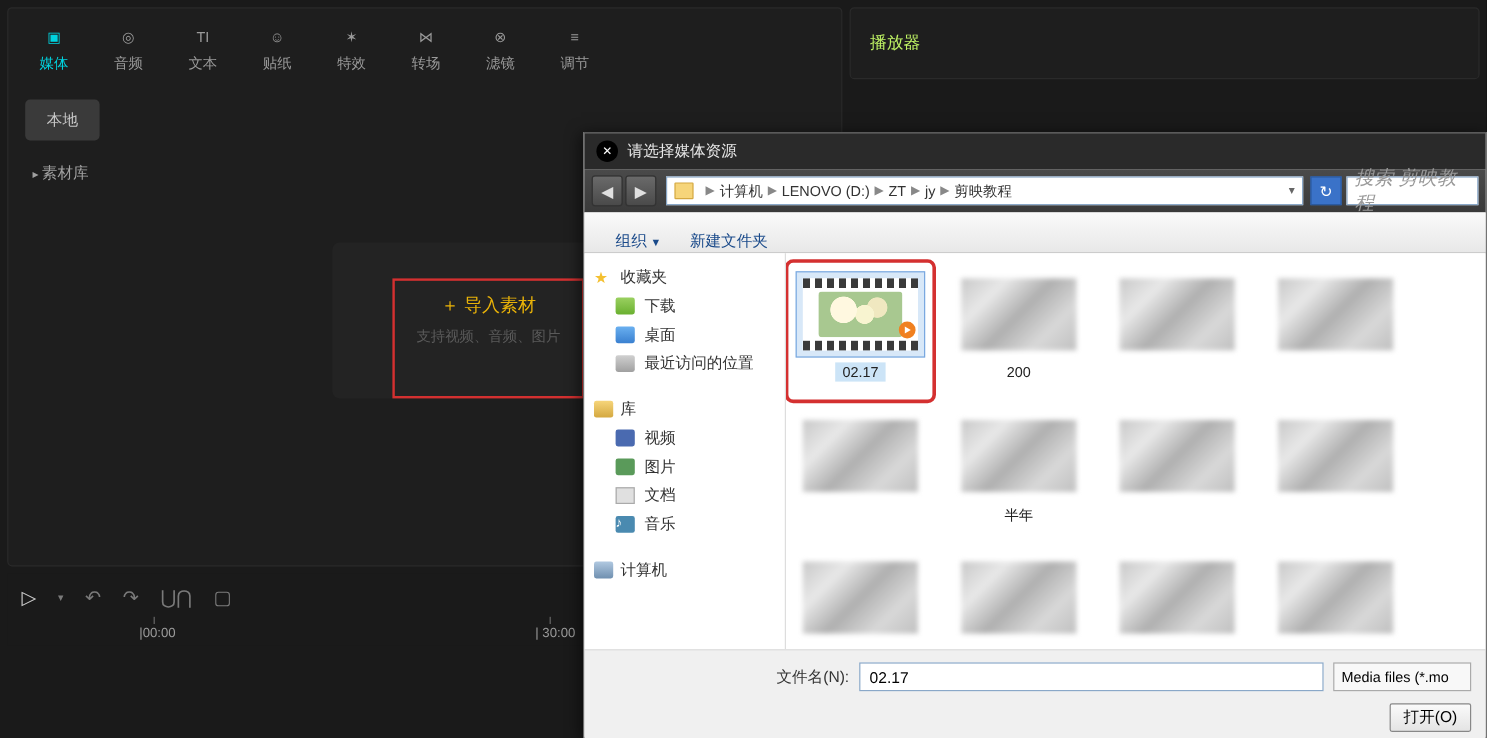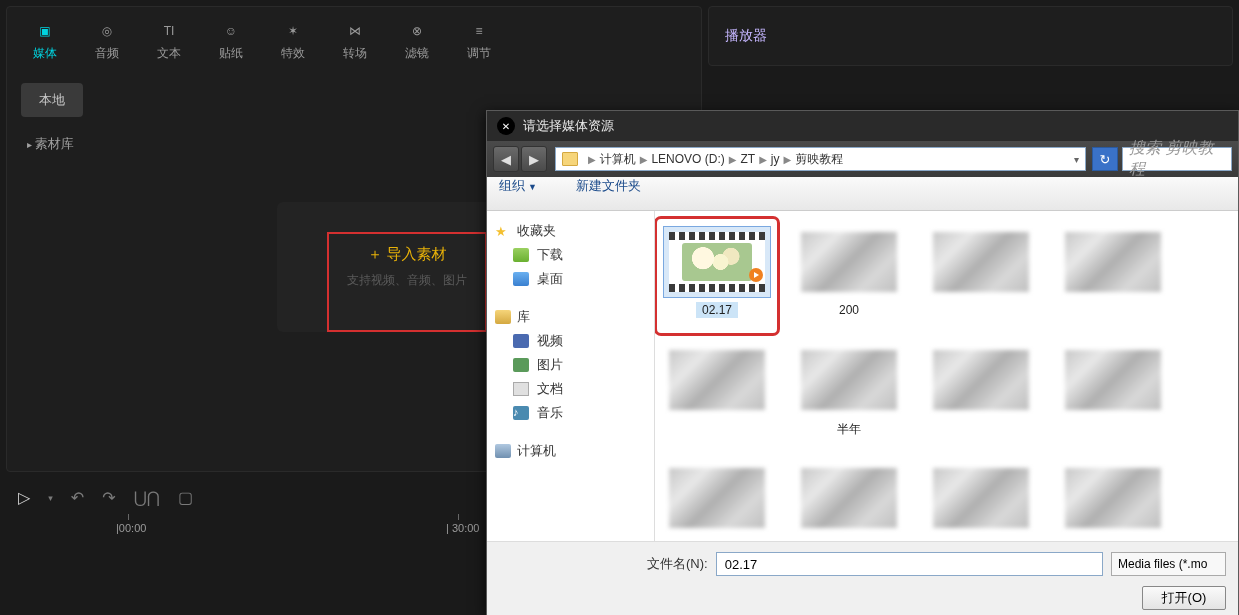--- a/index.html
+++ b/index.html
@@ -1,21 +1,21 @@
 <!DOCTYPE html>
 <html><head>
 <meta charset="utf-8">
 <style>
 * { margin: 0; padding: 0; box-sizing: border-box; font-family: "Microsoft YaHei", sans-serif; }
 body { background: #0d0d0d; width: 1239px; height: 615px; overflow: hidden; position: relative; }
 
 .app { position: absolute; top: 0; left: 0; width: 1239px; height: 615px; background: #1a1a1a; }
 .main-panel { position: absolute; top: 6px; left: 6px; width: 696px; height: 466px; background: #1e1e1e; border: 1px solid #2a2a2a; border-radius: 4px; }
 .preview-panel { position: absolute; top: 6px; left: 708px; width: 525px; height: 60px; background: #1e1e1e; border: 1px solid #2a2a2a; border-radius: 4px; }
-.preview-title { color: #c4b5fd; font-size: 14px; padding: 20px 16px; }
+.preview-title { color: #bef264; font-size: 14px; padding: 20px 16px; }
 
 .tool-tabs { display: flex; padding: 8px 10px; gap: 6px; }
 .tool-tab { width: 56px; height: 52px; display: flex; flex-direction: column; align-items: center; justify-content: center; color: #9a9a9a; font-size: 12px; cursor: pointer; border-radius: 4px; }
 .tool-tab.active { color: #00d4e0; }
 .tool-icon { width: 20px; height: 20px; display: flex; align-items: center; justify-content: center; margin-bottom: 4px; }
 
 .side-tabs { padding: 8px 14px; }
 .side-tab { display: inline-block; padding: 8px 18px; color: #c8c8c8; font-size: 13px; background: #2f2f2f; border-radius: 4px; margin-bottom: 10px; cursor: pointer; }
 .side-tab.active { background: #3a3a3a; }
 .side-tab-expand { color: #a0a0a0; font-size: 13px; padding: 8px 6px; cursor: pointer; }
@@ -40,21 +40,21 @@
 .dialog-title .logo { width: 18px; height: 18px; background: #000; border-radius: 50%; margin-right: 8px; display: flex; align-items: center; justify-content: center; color: #fff; font-size: 10px; }
 
 .dialog-nav { background: linear-gradient(#4a4a4a, #3a3a3a); height: 36px; display: flex; align-items: center; padding: 0 6px; color: #e0e0e0; font-size: 13px; }
 .nav-btn { width: 26px; height: 26px; background: linear-gradient(#6a6a6a,#4a4a4a); border: 1px solid #333; border-radius: 3px; margin-right: 2px; display: flex; align-items: center; justify-content: center; cursor: pointer; }
 .breadcrumb { flex: 1; background: #fff; height: 24px; margin: 0 6px; border: 1px solid #8aa8c8; display: flex; align-items: center; padding: 0 6px; font-size: 12px; color: #333; }
 .breadcrumb .sep { color: #888; margin: 0 4px; font-size: 10px; }
 .breadcrumb .folder-ic { width: 16px; height: 14px; background: #f6d57a; border: 1px solid #d4a840; border-radius: 1px; margin-right: 6px; }
 .refresh-btn { width: 26px; height: 24px; background: #3a72c8; border: 1px solid #2a5aa0; display: flex; align-items: center; justify-content: center; color: #fff; cursor: pointer; }
 .search-box { width: 110px; height: 24px; background: #fff; border: 1px solid #8aa8c8; margin-left: 4px; padding: 0 6px; font-size: 16px; color: #999; font-style: italic; display: flex; align-items: center; }
 
-.dialog-toolbar { background: linear-gradient(#fafafa,#e8e8e8); height: 34px; border-bottom: 1px solid #ccc; display: flex; align-items: flex-start; padding: 0 12px; font-size: 13px; gap: 15px; }
+.dialog-toolbar { background: linear-gradient(#fafafa,#e8e8e8); height: 34px; border-bottom: 1px solid #ccc; display: flex; align-items: flex-end; padding: 0 26px; font-size: 13px; }
 .tb-item { color: #1a4a8a; margin-right: 24px; cursor: pointer; }
 .tb-item .drop { font-size: 9px; margin-left: 3px; }
 
 .dialog-body { display: flex; height: 330px; background: #fff; }
 .nav-pane { width: 168px; border-right: 1px solid #ddd; padding: 8px 6px; overflow: hidden; }
 .nav-group { margin-bottom: 14px; }
 .nav-head { font-size: 13px; color: #333; display: flex; align-items: center; gap: 6px; padding: 3px 2px; }
 .nav-item { font-size: 13px; color: #333; display: flex; align-items: center; gap: 8px; padding: 3px 2px 3px 20px; cursor: pointer; }
 .ic { width: 16px; height: 14px; display: inline-block; }
 .ic-star { color: #f4c030; }
@@ -82,21 +82,21 @@
 .thumb-02 .flower { width: 70px; height: 38px; background: radial-gradient(circle at 30% 40%, #fff8e0 0 20%, transparent 21%), radial-gradient(circle at 55% 50%, #f8f4d0 0 18%, transparent 19%), radial-gradient(circle at 70% 35%, #f0e8c0 0 15%, transparent 16%), #a8c890; border-radius: 3px; }
 .play-badge { position: absolute; bottom: 10px; right: 2px; width: 14px; height: 14px; background: #f08020; border-radius: 50%; display: flex; align-items: center; justify-content: center; }
 .play-badge::after { content: ""; border-left: 5px solid #fff; border-top: 3px solid transparent; border-bottom: 3px solid transparent; margin-left: 1px; }
 .file-label { font-size: 12px; color: #222; margin-top: 4px; padding: 1px 6px; max-width: 100px; text-align: center; white-space: nowrap; overflow: hidden; }
 
 .dialog-footer { background: #f0f0f0; padding: 10px 12px; display: flex; flex-direction: column; gap: 10px; border-top: 1px solid #ddd; }
 .footer-row { display: flex; align-items: center; gap: 8px; }
 .footer-label { font-size: 13px; color: #333; white-space: nowrap; }
 .filename-input { flex: 1; height: 24px; border: 1px solid #8aa8c8; background: #fff; padding: 0 8px; font-size: 13px; }
 .filter-select { width: 115px; height: 24px; border: 1px solid #aaa; background: #f8f8f8; padding: 0 6px; font-size: 12px; }
-.dlg-btn { width: 84px; height: 24px; background: linear-gradient(#fafafa,#e4e4e4); border: 1px solid #888; font-size: 13px; cursor: pointer; border-radius: 2px; }
+.dlg-btn { width: 68px; height: 24px; background: linear-gradient(#fafafa,#e4e4e4); border: 1px solid #888; font-size: 13px; cursor: pointer; border-radius: 2px; }
 </style>
 </head>
 <body>
 
 <div class="app">
   <div class="main-panel">
     <div class="tool-tabs">
       <div class="tool-tab active">
           <span class="tool-icon">▣</span>
           <span>媒体</span>
@@ -201,20 +201,24 @@
               <span class="ic ic-star">★</span>
               <span>收藏夹</span>
             </div>
           <div class="nav-item">
               <span class="ic ic-dl"></span>
               <span>下载</span>
             </div>
           <div class="nav-item">
               <span class="ic ic-desktop"></span>
               <span>桌面</span>
+            </div>
+          <div class="nav-item">
+              <span class="ic ic-recent"></span>
+              <span>最近访问的位置</span>
             </div>
         </div>
         <div class="nav-group">
           <div class="nav-head">
               <span class="ic ic-lib"></span>
               <span>库</span>
             </div>
           <div class="nav-item">
               <span class="ic ic-video"></span>
               <span>视频</span>

